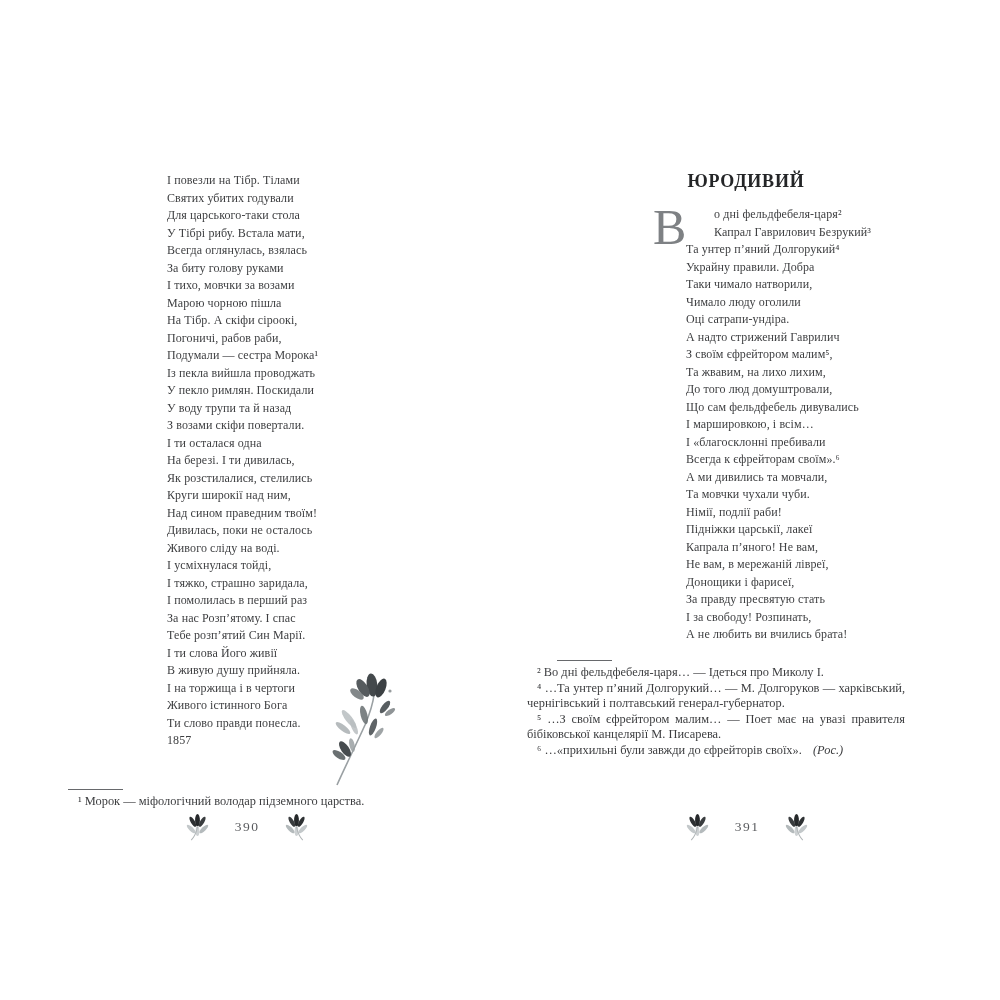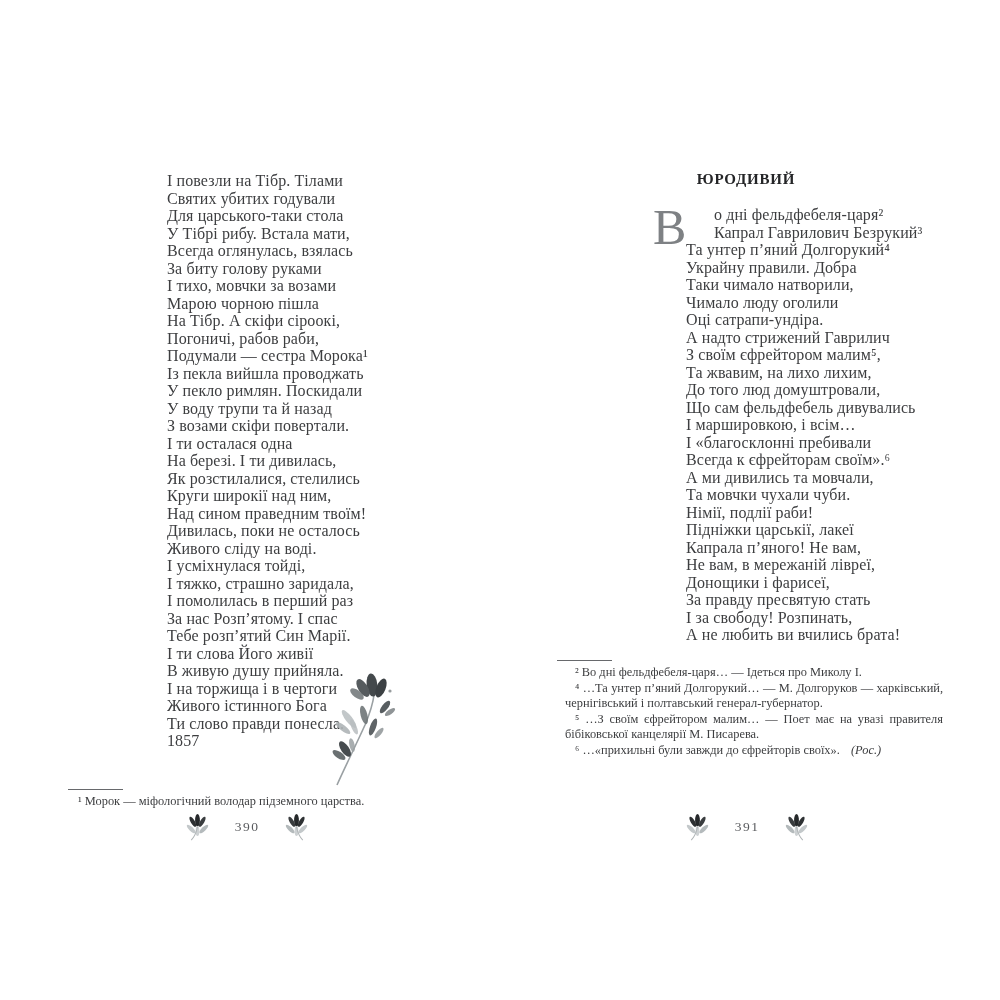--- a/index.html
+++ b/index.html
@@ -5,45 +5,45 @@
   html,body{margin:0;padding:0;}
   body{
     width:1000px;height:1000px;background:#ffffff;position:relative;
     font-family:"Liberation Serif","DejaVu Serif",serif;color:#3d3e40;
     overflow:hidden;
   }
   .abs{position:absolute;}
 
   
   .poem .line{
-    font-size:16px;line-height:17.5px;white-space:pre;letter-spacing:.1px;
+    font-size:12px;line-height:17.5px;white-space:pre;letter-spacing:.1px;
     color:#3d3e40;
   }
   .poem-left{left:167px;top:172px;}
   .poem-right{left:686px;top:206px;}
   .poem-right .line:nth-of-type(1),
   .poem-right .line:nth-of-type(2){padding-left:28px;}
 
   .dropcap{
     left:653px;top:202px;font-size:50px;line-height:1;
     color:#7e8184;font-weight:400;
   }
 
   .title-right{
     left:557px;top:171px;width:378px;text-align:center;
-    font-size:15px;font-weight:bold;letter-spacing:.8px;color:#242527;
+    font-size:18px;font-weight:bold;letter-spacing:.8px;color:#242527;
   }
 
   
   .fn-sep{height:1px;background:#67696c;width:55px;}
   .sep-left{left:68px;top:789px;}
   .sep-right{left:557px;top:660px;}
   .footnotes{width:378px;}
   .footnotes-left{left:68px;top:794px;}
-  .footnotes-right{left:565px;top:665px;}
+  .footnotes-right{left:527px;top:665px;}
   .fn{
     font-size:12.4px;line-height:15.5px;margin:0;text-align:justify;
     text-indent:10px;color:#3d3e40;
   }
   .fn i{font-style:italic;margin-left:8px;}
 
   
   .footer{
     display:flex;align-items:center;justify-content:center;gap:26px;
     width:140px;

